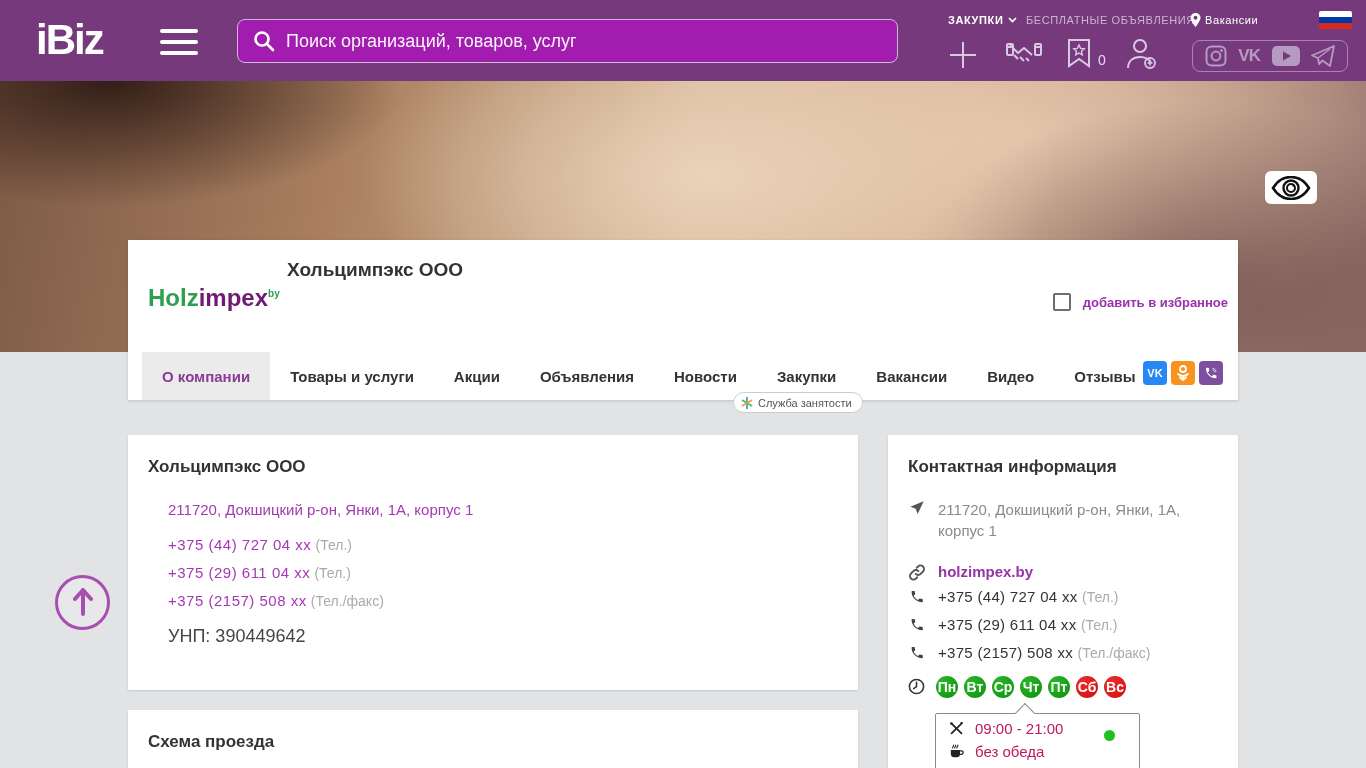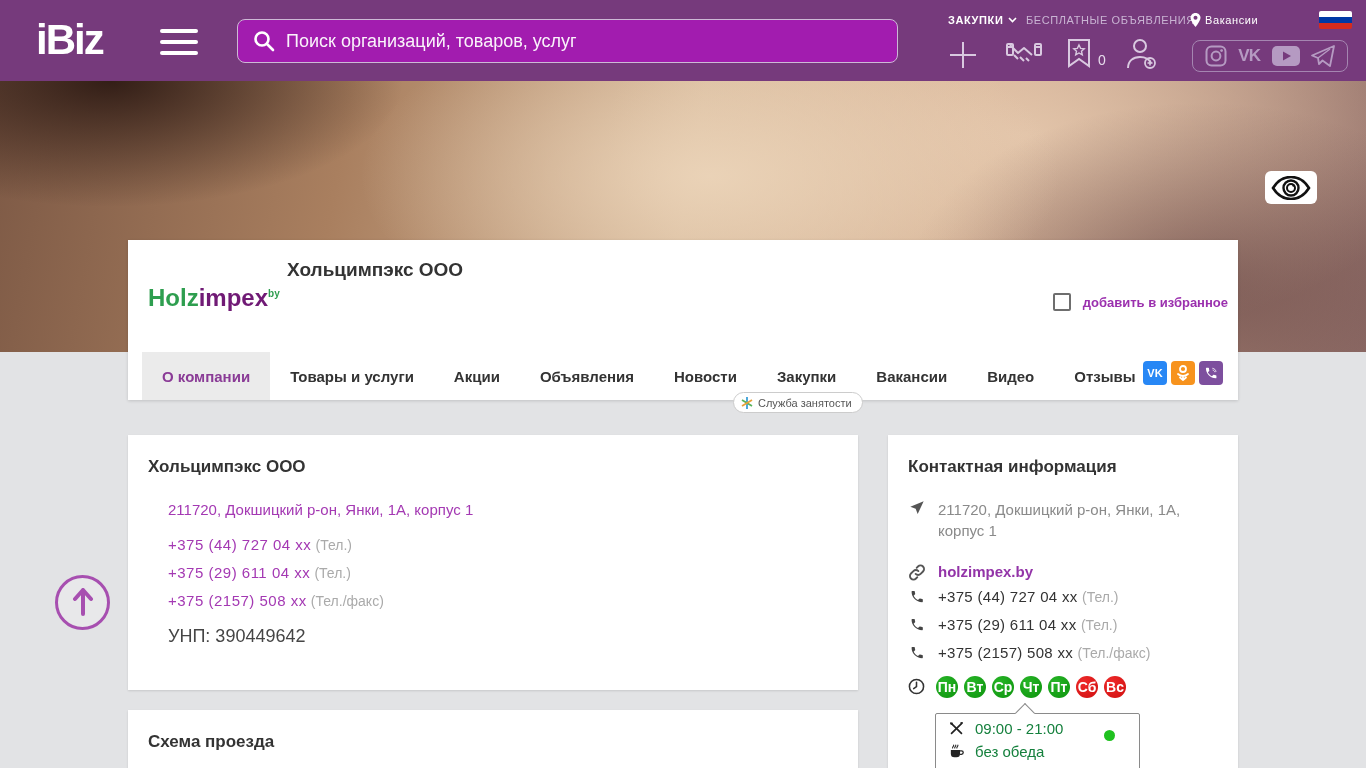--- a/index.html
+++ b/index.html
@@ -78,21 +78,21 @@
   .c-site { color:#9334a8; font-size:15px; font-weight:700; cursor:pointer; }
   .c-num { color:#333; font-size:15px; letter-spacing:.3px; cursor:pointer; }
   .c-lab { color:#aaa; font-size:14px; }
   .days { position:absolute; left:48px; top:241px; display:flex; gap:6px; }
   .day { width:22px; height:22px; border-radius:50%; color:#fff; font-size:14px; font-weight:700; display:flex; align-items:center; justify-content:center; cursor:pointer; }
   .day.open { background:radial-gradient(circle at 35% 30%, #27b527, #0d930d); }
   .day.closed { background:radial-gradient(circle at 35% 30%, #ef2b2b, #cf0e0e); }
 
   .sched { position:absolute; left:935px; top:713px; width:205px; height:62px; background:#fff; border:1px solid #8a8a8a; border-radius:2px; z-index:15; }
   .sched .notch { position:absolute; left:82px; top:-8px; width:14px; height:14px; background:#fff; border-left:1px solid #8a8a8a; border-top:1px solid #8a8a8a; transform:rotate(45deg); }
-  .sched .row { display:flex; align-items:center; gap:10px; padding:6px 12px 0 12px; font-size:15px; color:#15803d; }
+  .sched .row { display:flex; align-items:center; gap:10px; padding:6px 12px 0 12px; font-size:15px; color:#be185d; }
   .sched .dot { position:absolute; right:24px; top:16px; width:11px; height:11px; border-radius:50%; background:#1fc11f; }
 
   .top-btn { position:absolute; left:55px; top:575px; width:55px; height:55px; border-radius:50%; border:3px solid #a74fb0; background:rgba(236,236,238,.55); display:flex; align-items:center; justify-content:center; cursor:pointer; z-index:5; }
 </style>
 </head>
 <body>
 
 <div class="page">
 
   <div class="header">

